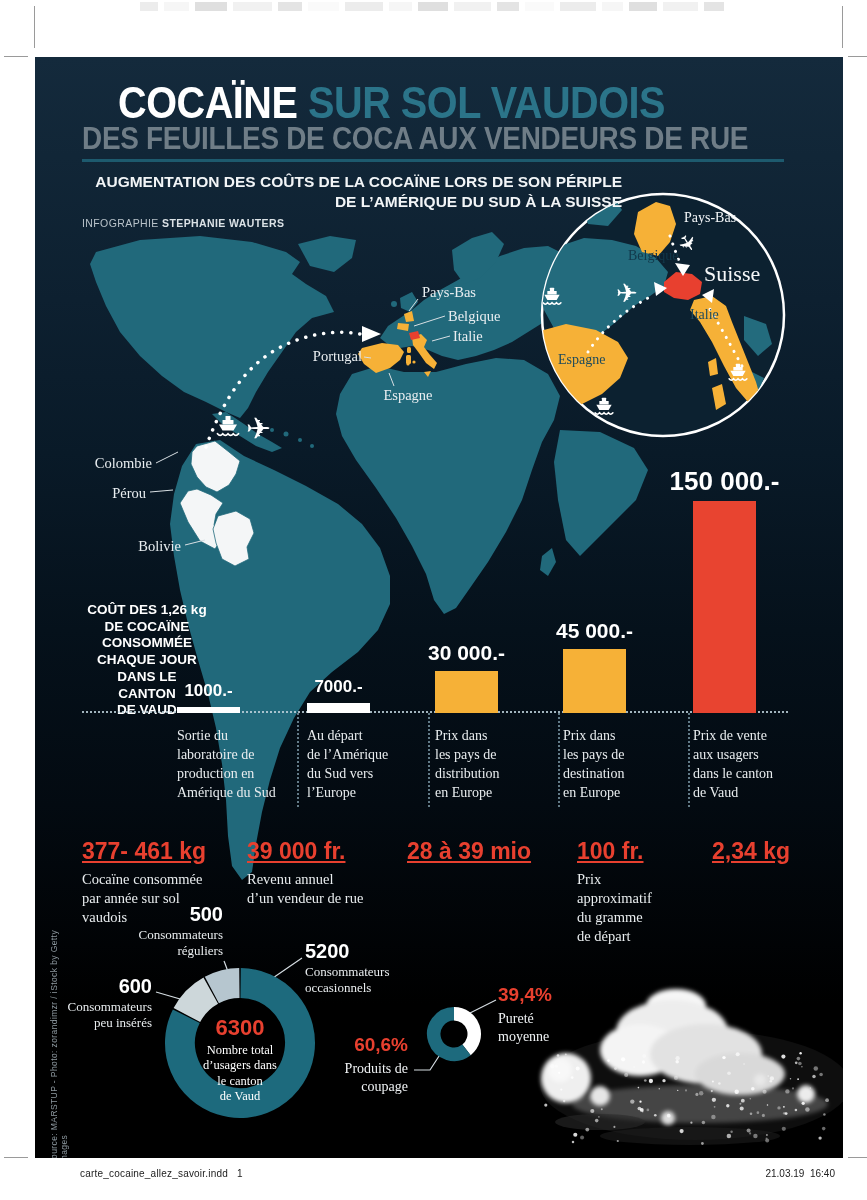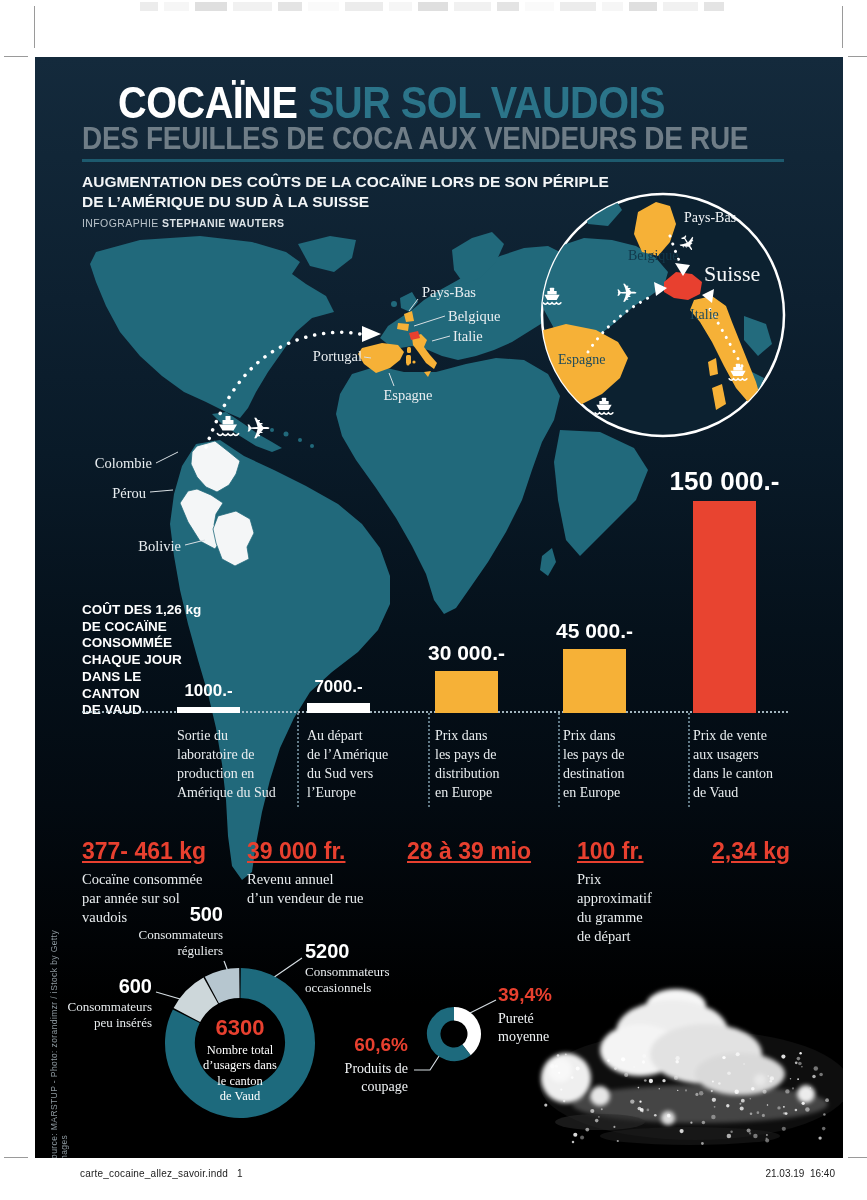--- a/index.html
+++ b/index.html
@@ -23,25 +23,25 @@
   svg.bg{position:absolute;left:0;top:0;z-index:1;}
   .hud{z-index:3;}
   .abs{position:absolute;}
   .cond{display:inline-block;transform:scaleX(.9);transform-origin:0 0;white-space:nowrap;}
   
   .title{font-size:44px;font-weight:bold;letter-spacing:-0.5px;line-height:1;}
   .title .t-white{color:#fff;}
   .title .t-teal{color:#2b7489;}
   .subtitle{font-size:31px;font-weight:bold;color:#6f7d87;letter-spacing:-0.3px;line-height:1;}
   .rule{height:3px;background:#1d5a6e;}
-  .lead{font-size:15.5px;font-weight:bold;color:#f2f5f7;line-height:1.32;white-space:pre-line;}
+  .lead{font-size:15.5px;font-weight:bold;color:#f2f5f7;line-height:1.32;white-space:pre-line;text-align:right;}
   .credit{font-size:10.5px;color:#b9c3ca;letter-spacing:.4px;}
   .credit b{color:#dbe2e6;}
   
-  .cost-note{font-size:13.5px;font-weight:bold;color:#fff;line-height:1.24;white-space:pre-line;}
+  .cost-note{font-size:13.5px;font-weight:bold;color:#fff;line-height:1.24;white-space:pre-line;text-align:center;}
   .baseline{border-top:2px dotted rgba(190,210,220,.85);}
   .vsep{border-left:2px dotted rgba(150,185,200,.65);}
   .bar{position:absolute;}
   .bar-value{position:absolute;color:#fff;font-weight:bold;text-align:center;white-space:nowrap;}
   .bar-desc{position:absolute;font-family:"Liberation Serif","DejaVu Serif",serif;
             color:#e9edef;font-size:14px;line-height:1.36;white-space:pre-line;}
   
   .stat-num{font-size:23px;font-weight:bold;color:#e8402f;white-space:nowrap;text-decoration:underline;}
   .stat-label{font-family:"Liberation Serif","DejaVu Serif",serif;color:#e9edef;
               font-size:14.5px;line-height:1.32;white-space:pre-line;margin-top:5px;}

